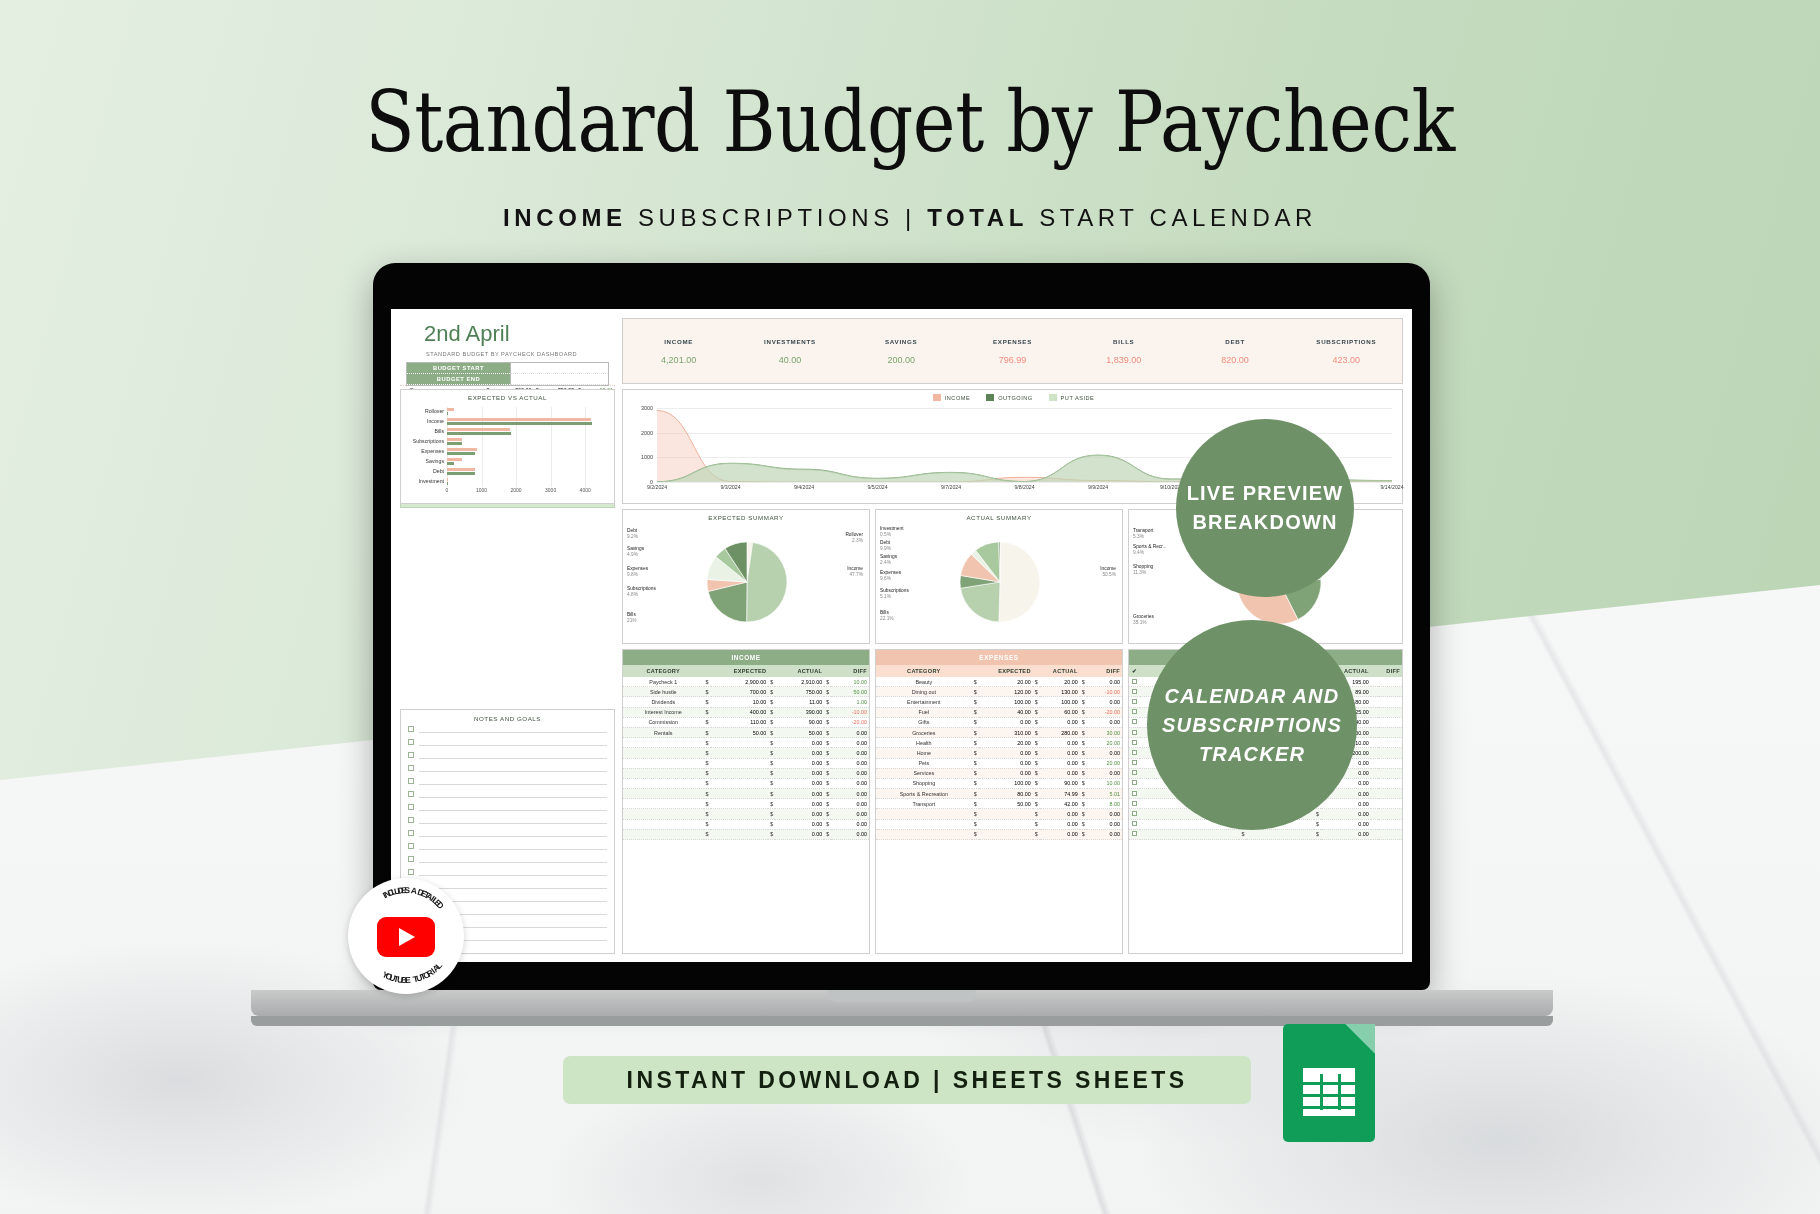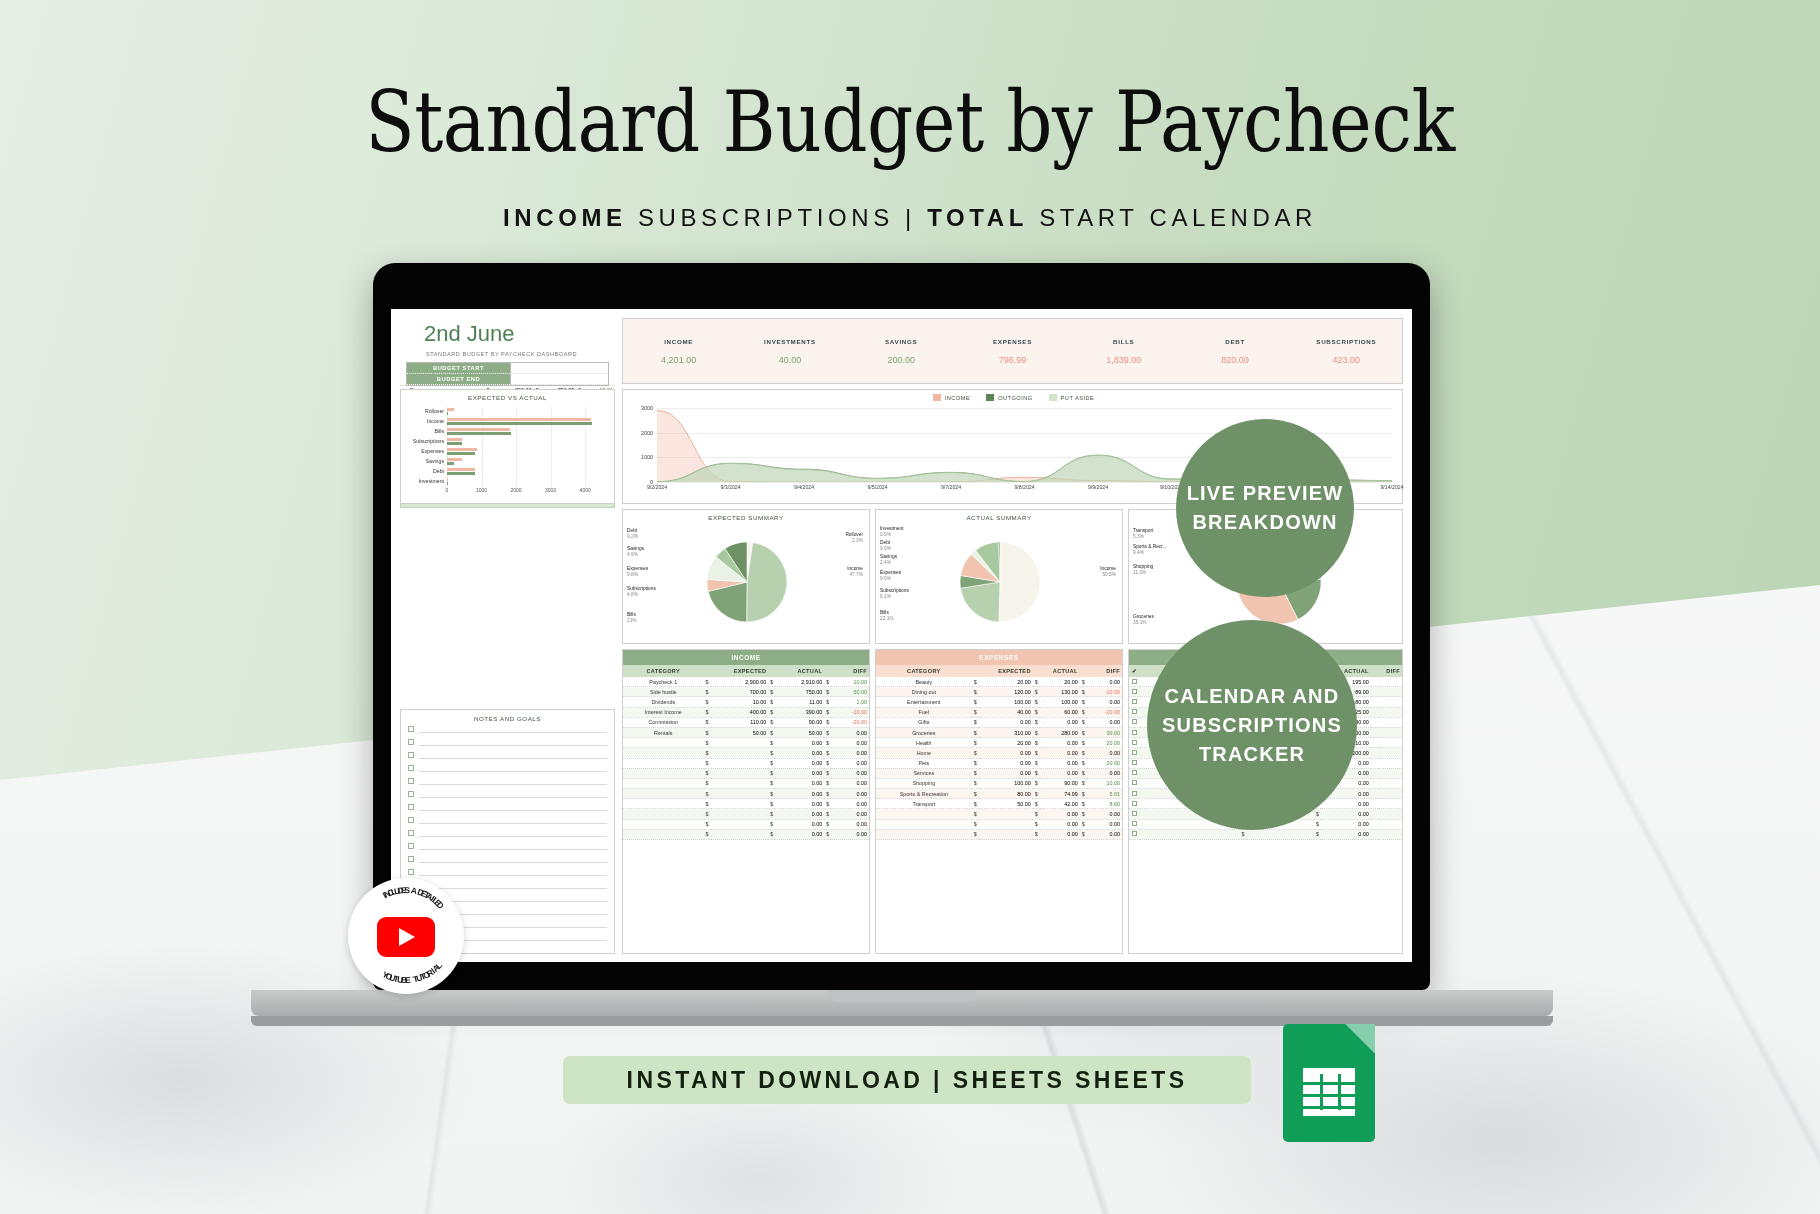--- a/index.html
+++ b/index.html
@@ -196,21 +196,21 @@
 
   
   .badge {
     position: absolute; border-radius: 50%;
     background: #6f9168; color: #fff;
     display: flex; align-items: center; justify-content: center;
     text-align: center; font-weight: 700;
     letter-spacing: 1.2px; line-height: 1.45;
   }
   #badge-live { left: 1176px; top: 419px; width: 178px; height: 178px; font-size: 20px; }
-  #badge-cal  { left: 1147px; top: 620px; width: 210px; height: 210px; font-size: 20px; }
+  #badge-cal  { left: 1147px; top: 620px; width: 210px; height: 210px; font-size: 20px; font-style: italic; }
 
   
   #seal { position: absolute; left: 348px; top: 878px; width: 116px; height: 116px; }
   #seal-disc { position: absolute; inset: 0; background: #fff; border-radius: 50%; box-shadow: 0 2px 7px rgba(0,0,0,.18); }
   #seal-txt { position: absolute; inset: 0; }
   #seal-txt span {
     position: absolute; left: 50%; top: 50%; font-size: 8.5px; font-weight: 700; color: #1a1a1a;
     transform-origin: 0 0;
   }
   #yt { position: absolute; left: 29px; top: 39px; width: 58px; height: 40px; background: #ff0000; border-radius: 9px; }
@@ -250,21 +250,21 @@
 <div id="laptop">
   <div id="laptop-body"></div>
   <div id="laptop-base"></div>
   <div id="laptop-notch"></div>
   <div id="laptop-foot"></div>
 
   <div id="laptop-screen">
     <div class="sheet">
 
       <div class="panel" id="hdr-left">
-        <div id="month">2nd June</div>
+        <div id="month">2nd April</div>
         <div id="dash-sub">STANDARD BUDGET BY PAYCHECK DASHBOARD</div>
         <div id="budget-rows">
           <div class="budget-row">
             <div class="budget-lbl">BUDGET START</div>
             <div class="budget-val"></div>
           </div>
           <div class="budget-row">
             <div class="budget-lbl">BUDGET END</div>
             <div class="budget-val"></div>
           </div>

